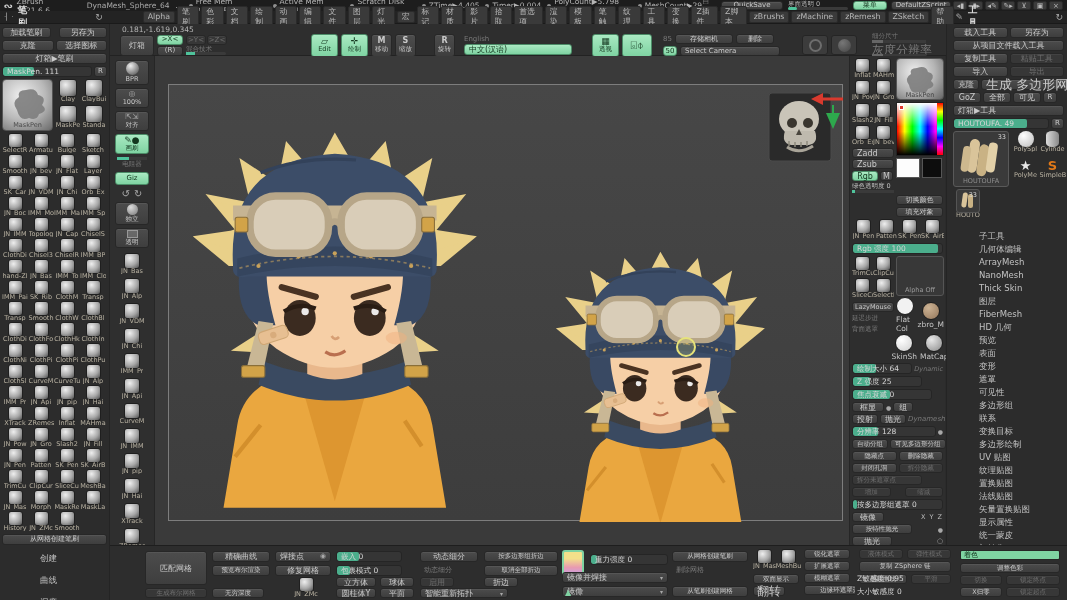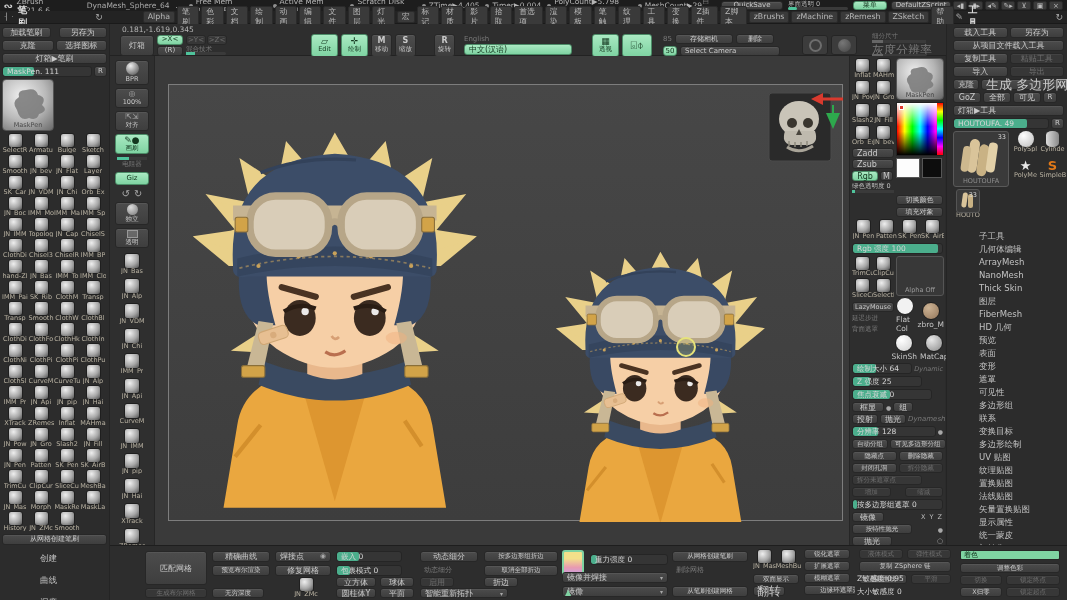--- a/index.html
+++ b/index.html
@@ -241,20 +241,39 @@
         </span>
       <span class="btn" style="width:13px;height:11px;font-size:7px">R</span>
     </div>
     <div class="r" style="gap:2px;align-items:flex-start">
       <div style="width:52px;height:52px;border-radius:4px;border:1px solid #555;background:radial-gradient(circle at 38% 32%,#f2f2f2,#b9b9b9 52%,#6a6a6a);position:relative">
         <svg width="50" height="50" viewBox="0 0 50 50" style="position:absolute;left:0;top:0">
             <path d="M14,30 q-6,-8 2,-13 q-2,-7 7,-7 q10,-3 12,5 q9,2 4,10 q7,6 -3,9 q-2,7 -10,4 q-9,4 -12,-8 z" fill="#7d7d7d" opacity=".9"></path>
           </svg>
         <span style="position:absolute;bottom:1px;left:0;right:0;text-align:center;font-size:6.5px;color:#4a4a4a">MaskPen</span>
       </div>
+      <div style="display:grid;grid-template-columns:repeat(2,26px);grid-auto-rows:26px">
+
+      <div class="cell" style="height:26px">
+            <span class="th" style="width:18px;height:18px"></span>
+            <span class="lbl">Clay</span>
+          </div>
+          <div class="cell" style="height:26px">
+            <span class="th" style="width:18px;height:18px"></span>
+            <span class="lbl">ClayBui</span>
+          </div>
+          <div class="cell" style="height:26px">
+            <span class="th" style="width:18px;height:18px"></span>
+            <span class="lbl">MaskPe</span>
+          </div>
+          <div class="cell" style="height:26px">
+            <span class="th" style="width:18px;height:18px"></span>
+            <span class="lbl">Standa</span>
+          </div>
+        </div>
     </div>
     <div style="display:grid;grid-template-columns:repeat(4,26px);grid-auto-rows:21px">
 
     <div class="cell">
           <span class="th"></span>
           <span class="lbl">SelectR</span>
         </div>
         <div class="cell">
           <span class="th"></span>
           <span class="lbl">Armatu</span>

